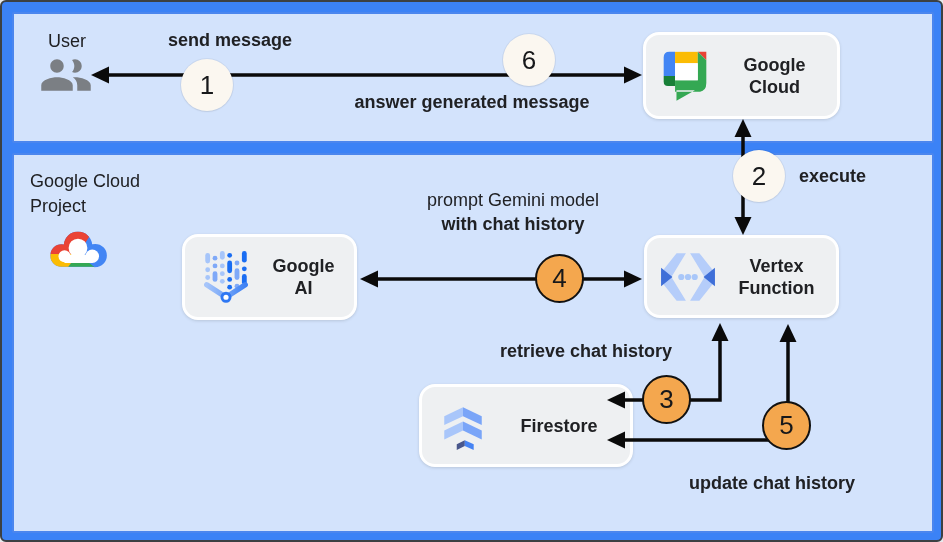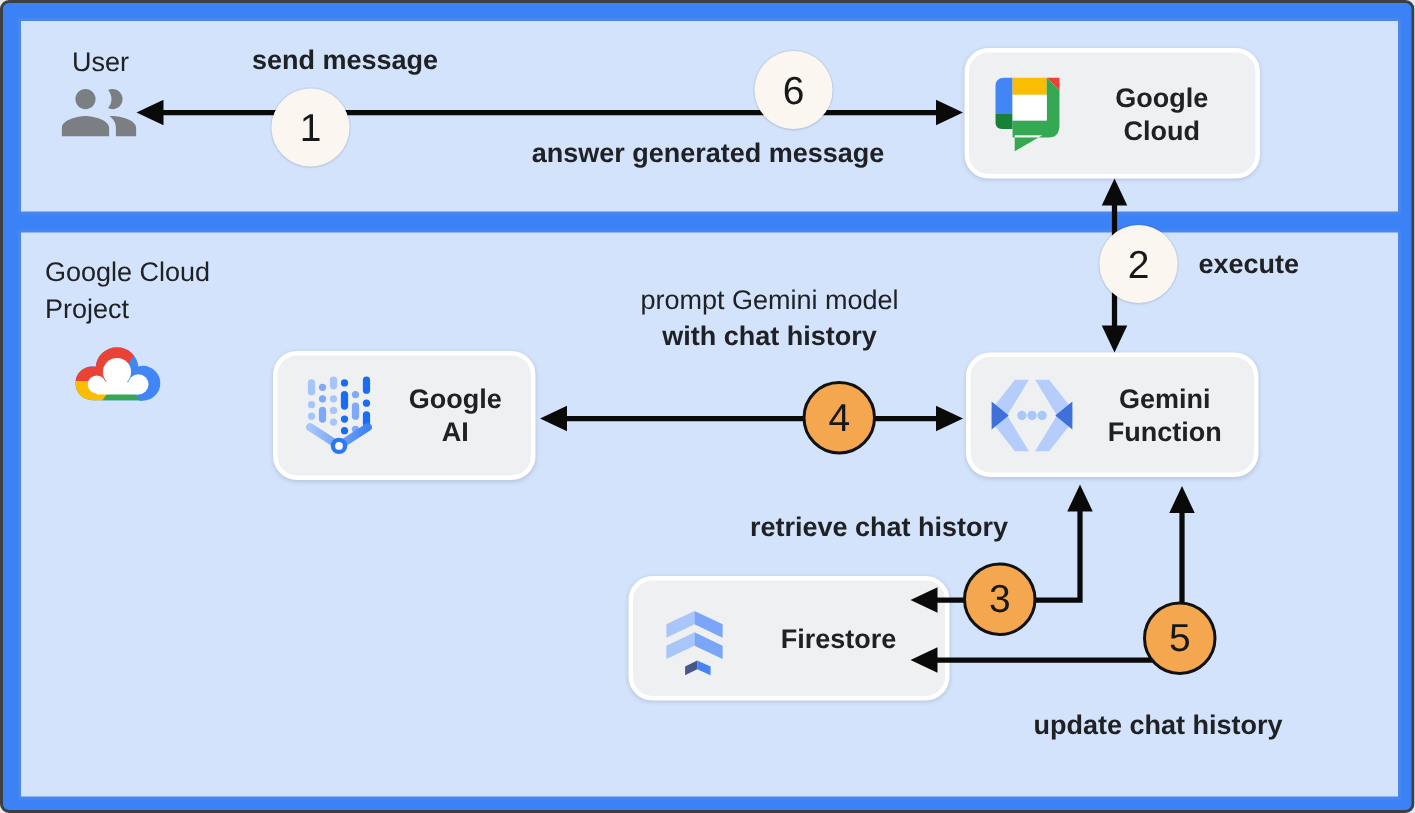--- a/index.html
+++ b/index.html
@@ -154,21 +154,21 @@
         <polygon points="17,1 26,1 12,24 26,47 17,47 2,28 2,20" fill="#b5cdfa"></polygon>
         <polygon points="2,15 13,24 2,33" fill="#3f6fd8"></polygon>
         <polygon points="39,1 30,1 44,24 30,47 39,47 54,28 54,20" fill="#b5cdfa"></polygon>
         <polygon points="54,15 43,24 54,33" fill="#3f6fd8"></polygon>
         <circle cx="21.5" cy="24" r="3" fill="#a9c7f9"></circle>
         <circle cx="28" cy="24" r="3" fill="#a9c7f9"></circle>
         <circle cx="34.5" cy="24" r="3" fill="#a9c7f9"></circle>
       </svg>
     </span>
     <span class="nlabel">
-      <div>Gemini</div>
+      <div>Vertex</div>
       <div>Function</div>
     </span>
   </div>
 
   <div class="node" style="left:417px; top:382px; width:214px; height:83px;">
     <span class="nicon" style="margin-left:16px;">
       <svg width="50" height="56" viewBox="0 0 56 60">
         <polygon points="7,19 28,9 28,19 7,29" fill="#a9c6fa"></polygon>
         <polygon points="28,9 49,19 49,29 28,19" fill="#7aa5f8"></polygon>
         <polygon points="7,35 28,25 28,35 7,45" fill="#a9c6fa"></polygon>

